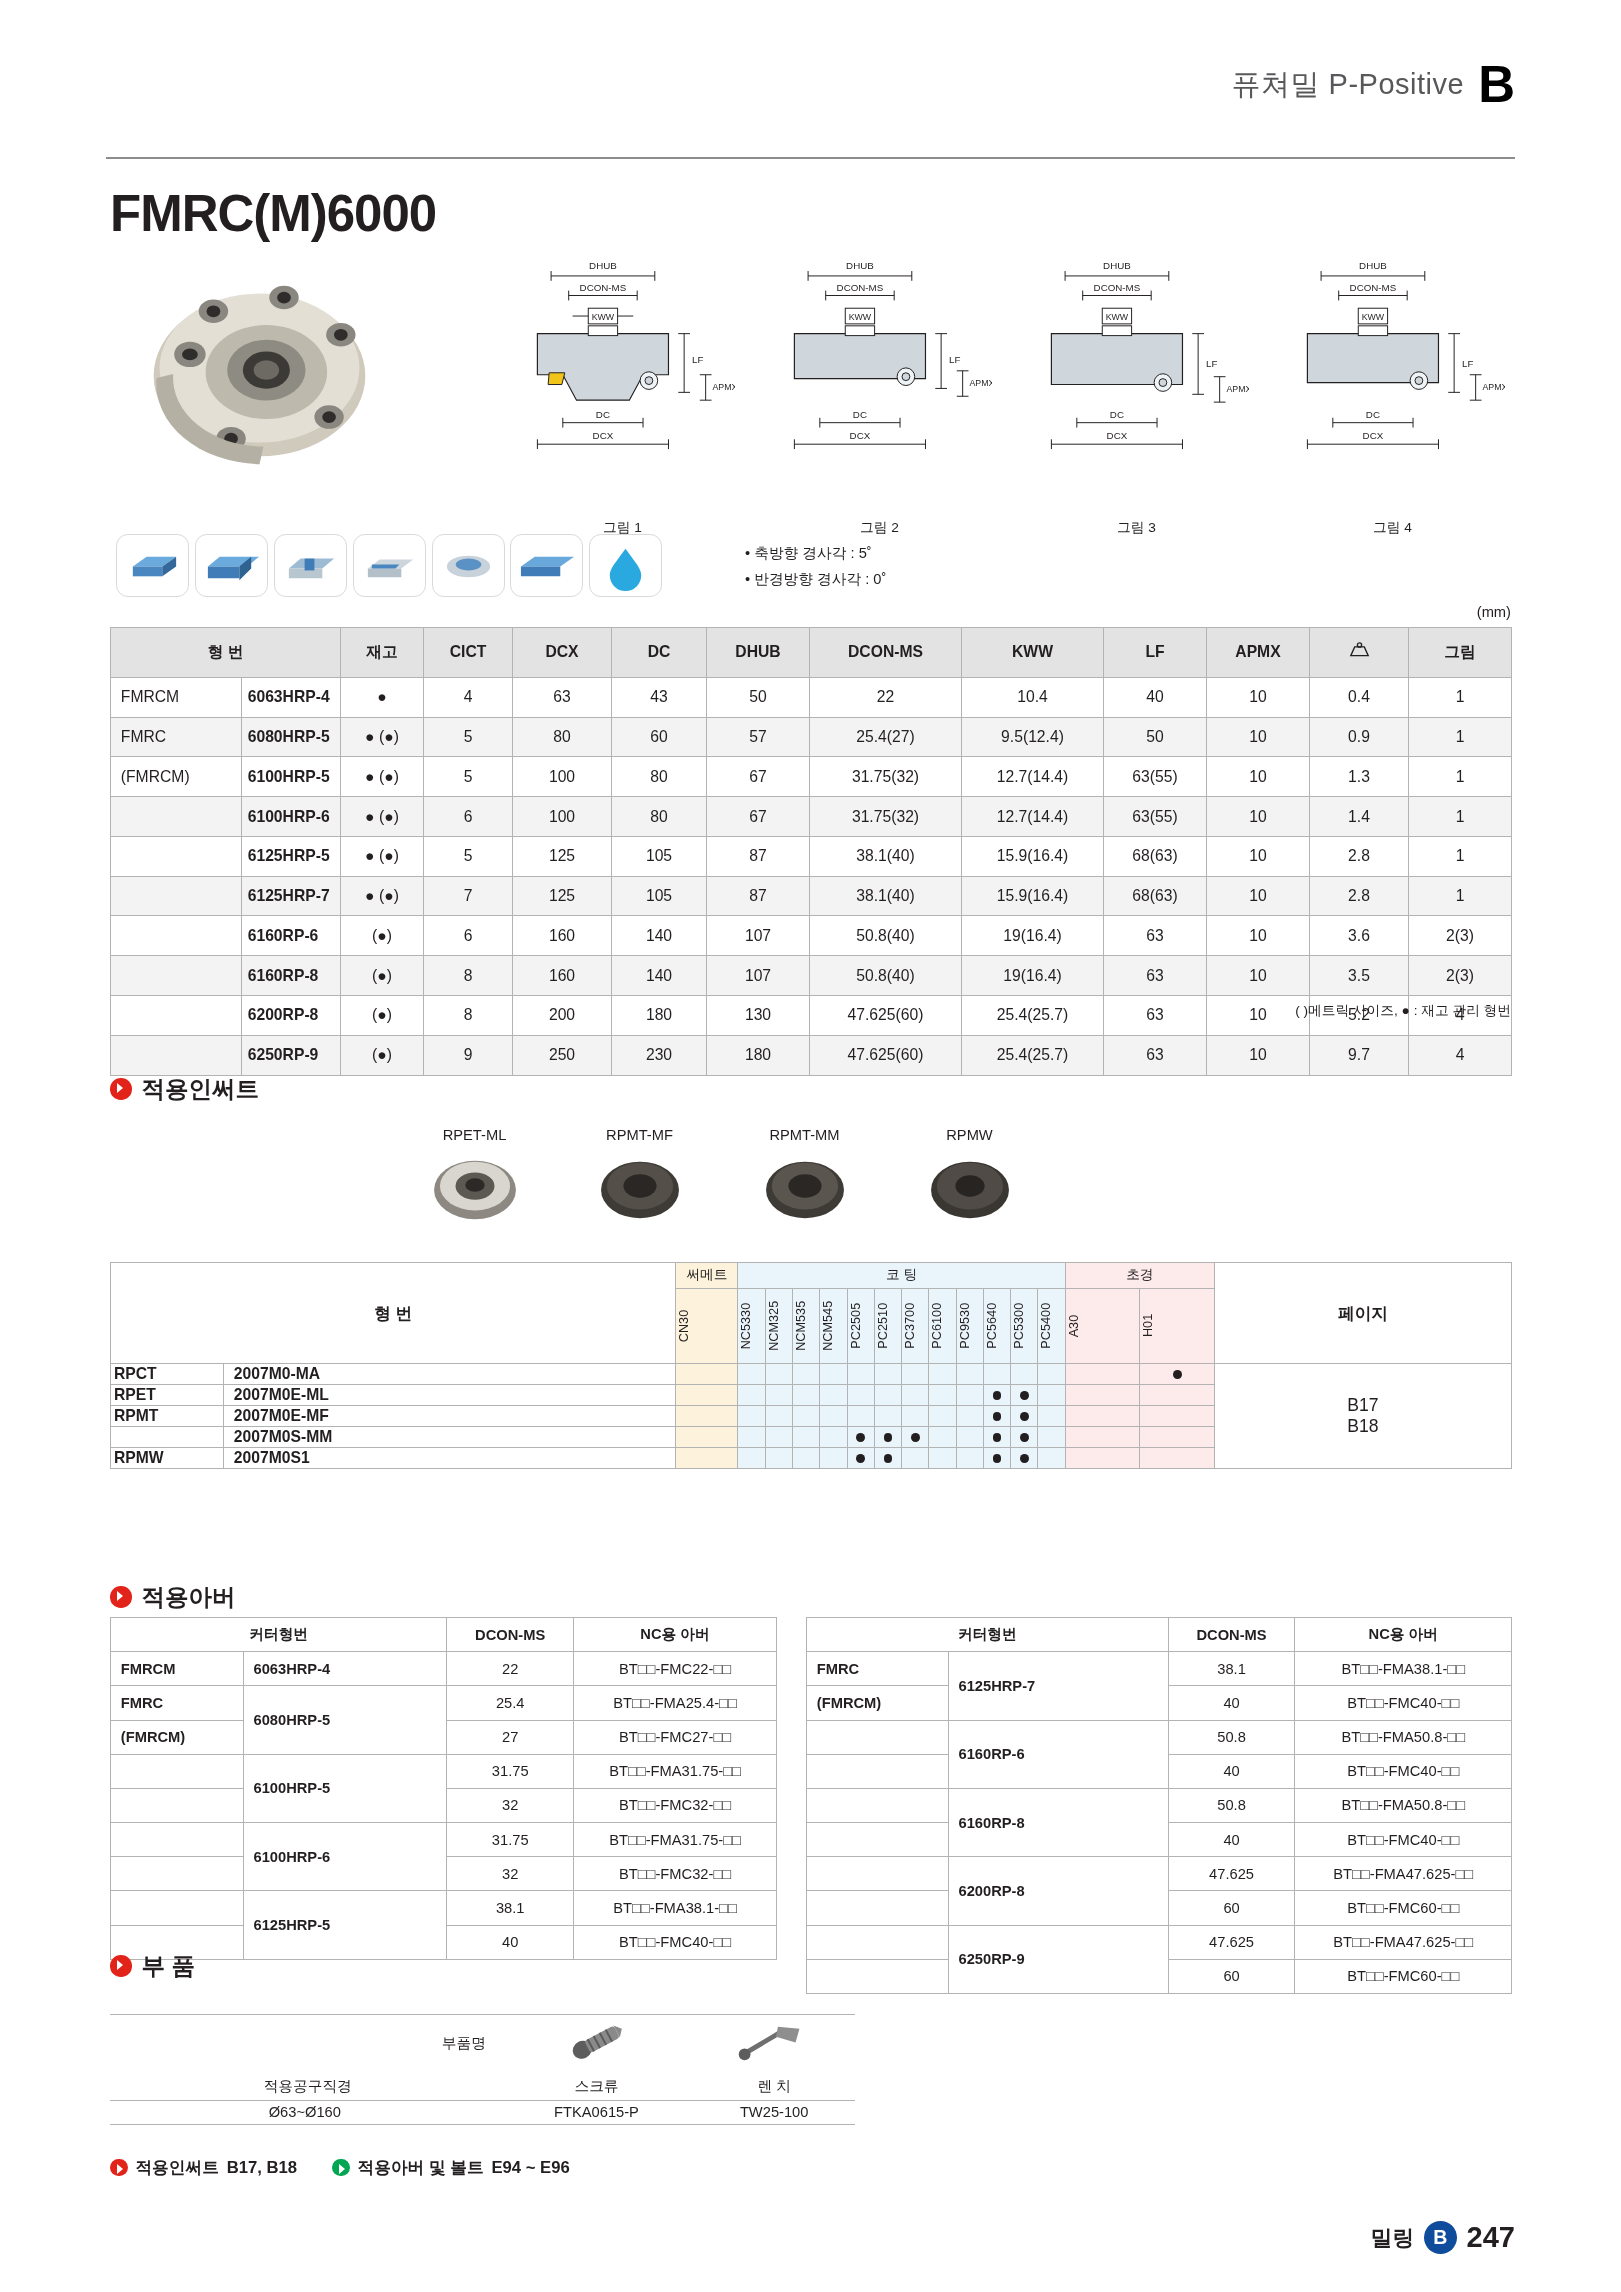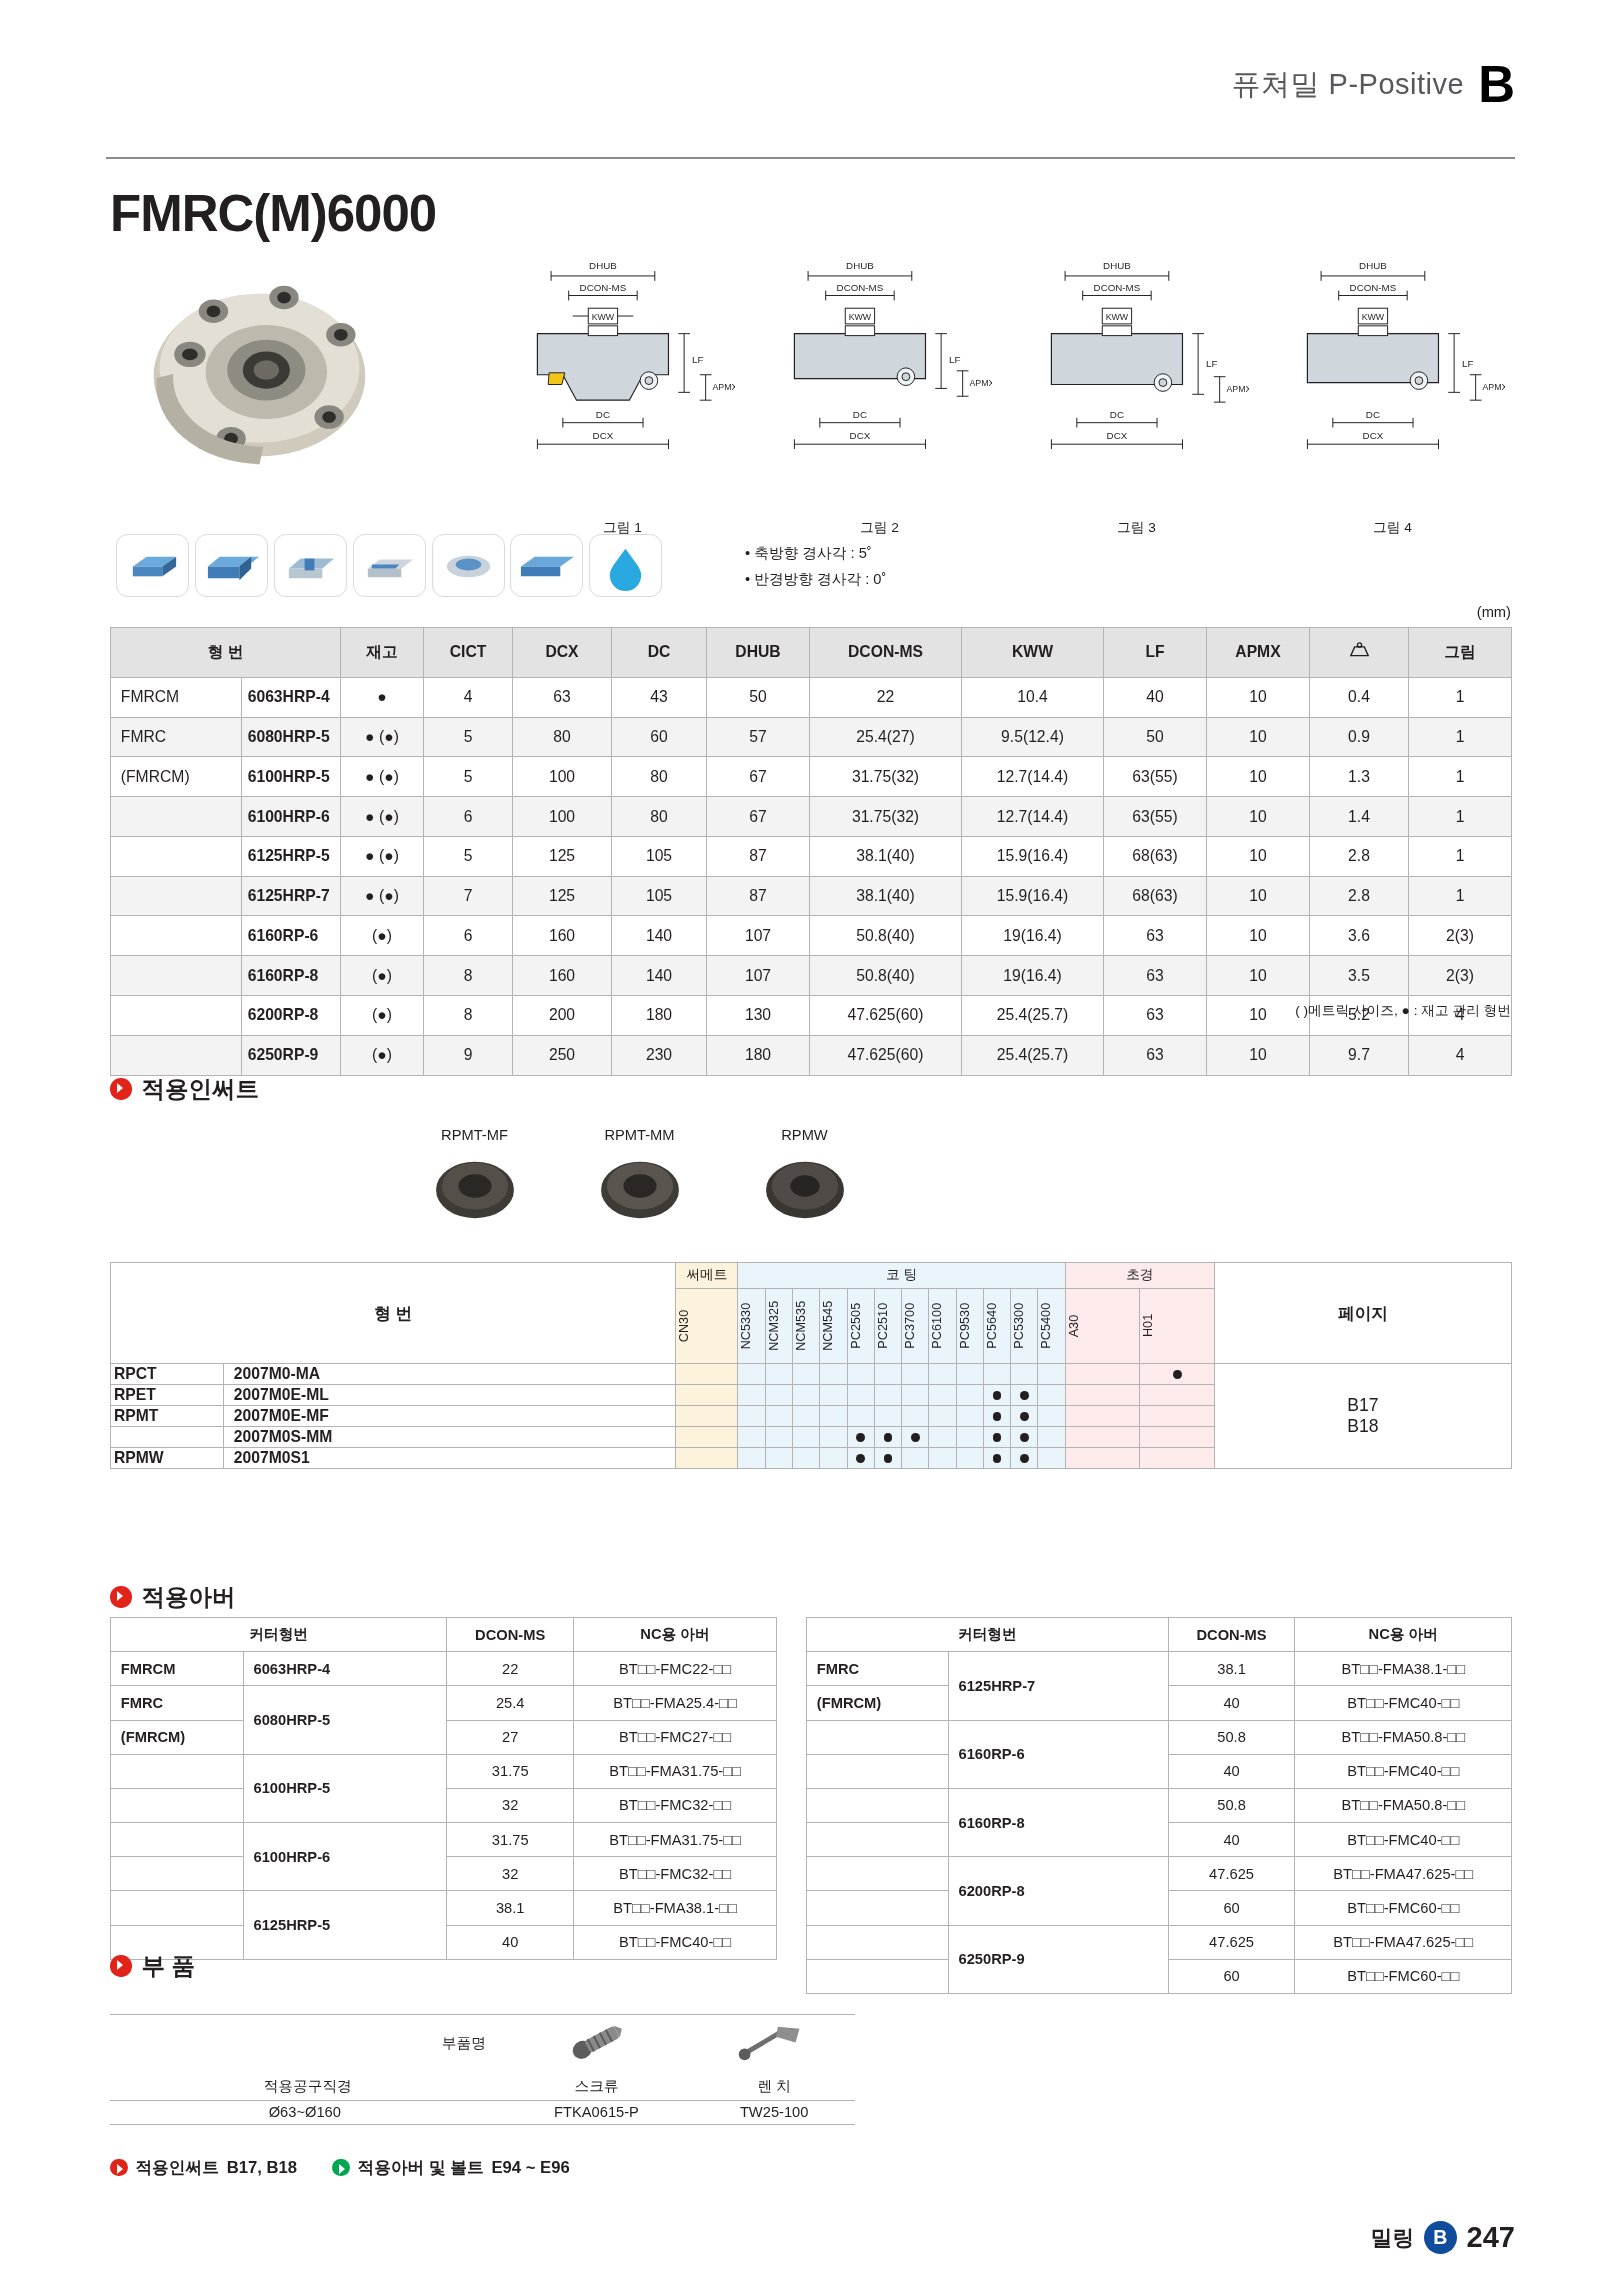--- a/index.html
+++ b/index.html
@@ -545,20 +545,31 @@
 
   <div class="note">(   )메트릭 사이즈, ● : 재고 관리 형번</div>
 
   <div class="sec" style="left:110px;top:1073px;">
     <span class="bullet"></span>
     <span>적용인써트</span>
   </div>
 
   <div class="inserts-head">
     <div class="ins-col">
+      <div>RPET-ML</div>
+      <div class="ins-img">
+        <svg width="108" height="76" viewBox="0 0 110 78">
+            <ellipse cx="55" cy="42" rx="42" ry="30" fill="#8d8982"></ellipse>
+            <ellipse cx="55" cy="38" rx="36" ry="25" fill="#d9d6cf"></ellipse>
+            <ellipse cx="55" cy="38" rx="20" ry="14" fill="#5c5852"></ellipse>
+            <ellipse cx="55" cy="37" rx="10" ry="7" fill="#2c2926"></ellipse>
+          </svg>
+      </div>
+    </div>
+    <div class="ins-col">
       <div>RPMT-MF</div>
       <div class="ins-img">
         <svg width="108" height="76" viewBox="0 0 110 78">
             <ellipse cx="55" cy="42" rx="40" ry="29" fill="#3e3a36"></ellipse>
             <ellipse cx="55" cy="38" rx="34" ry="24" fill="#544f49"></ellipse>
             <ellipse cx="55" cy="38" rx="17" ry="12" fill="#2a2724"></ellipse>
           </svg>
       </div>
     </div>
     <div class="ins-col">

